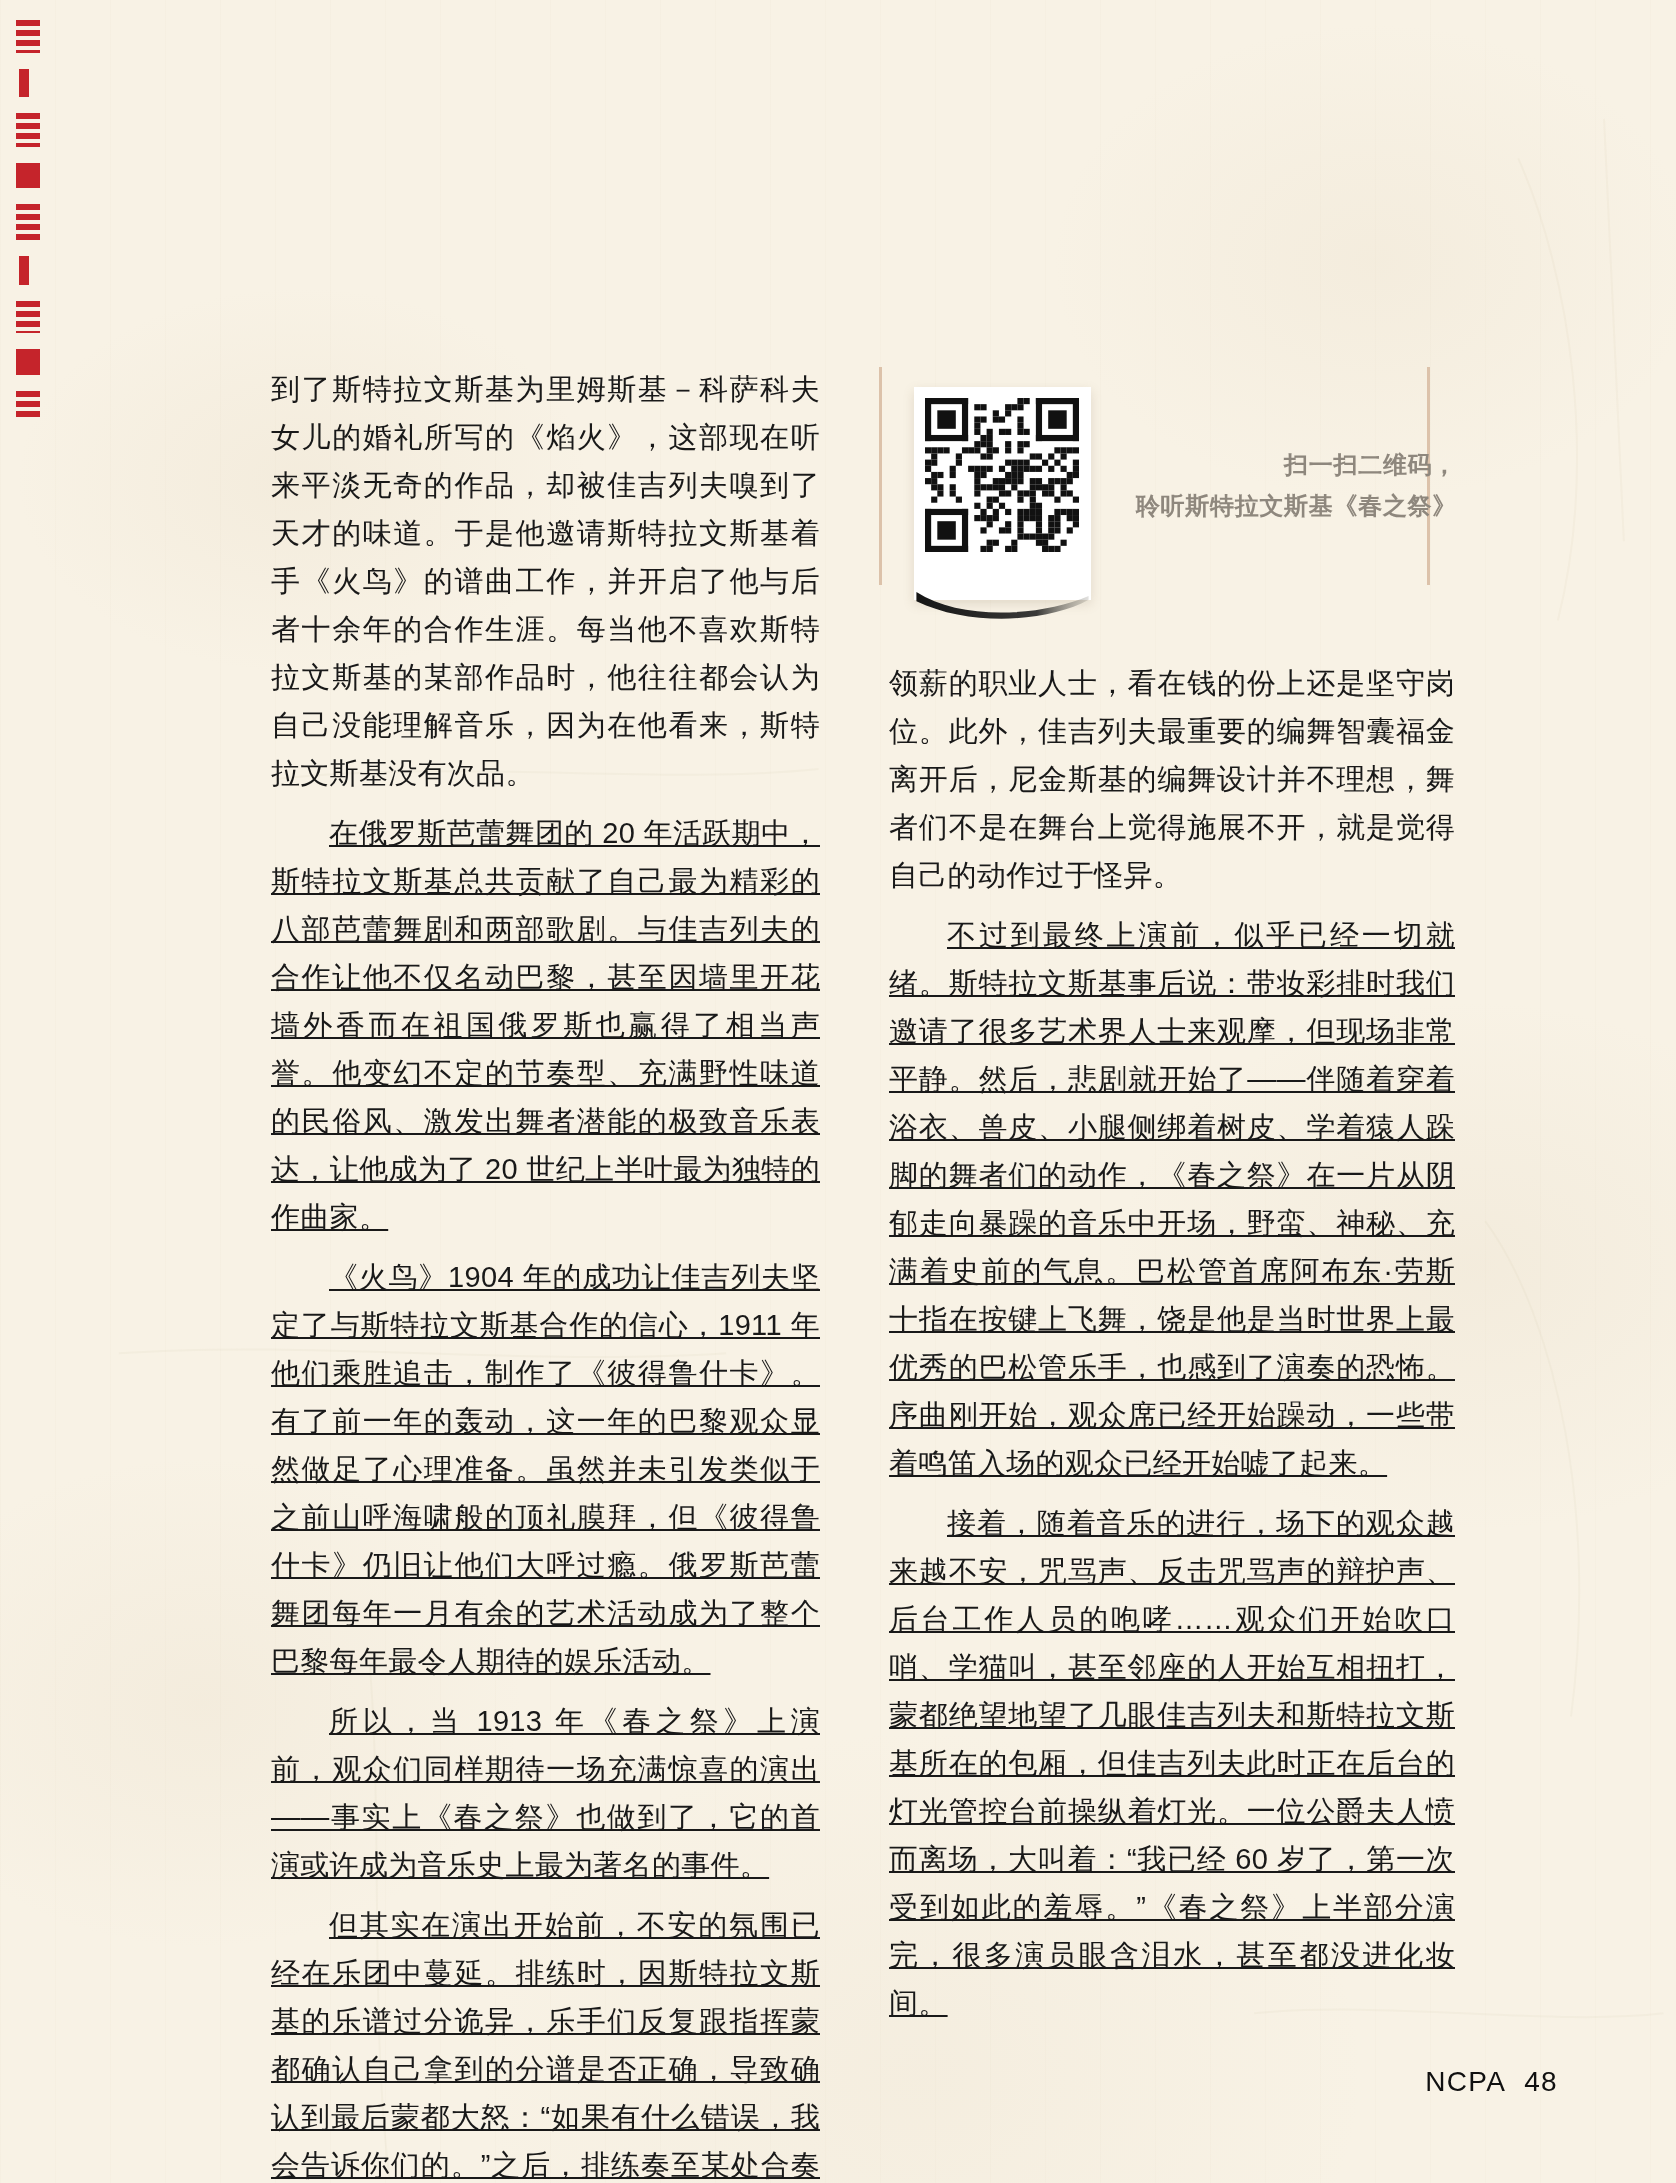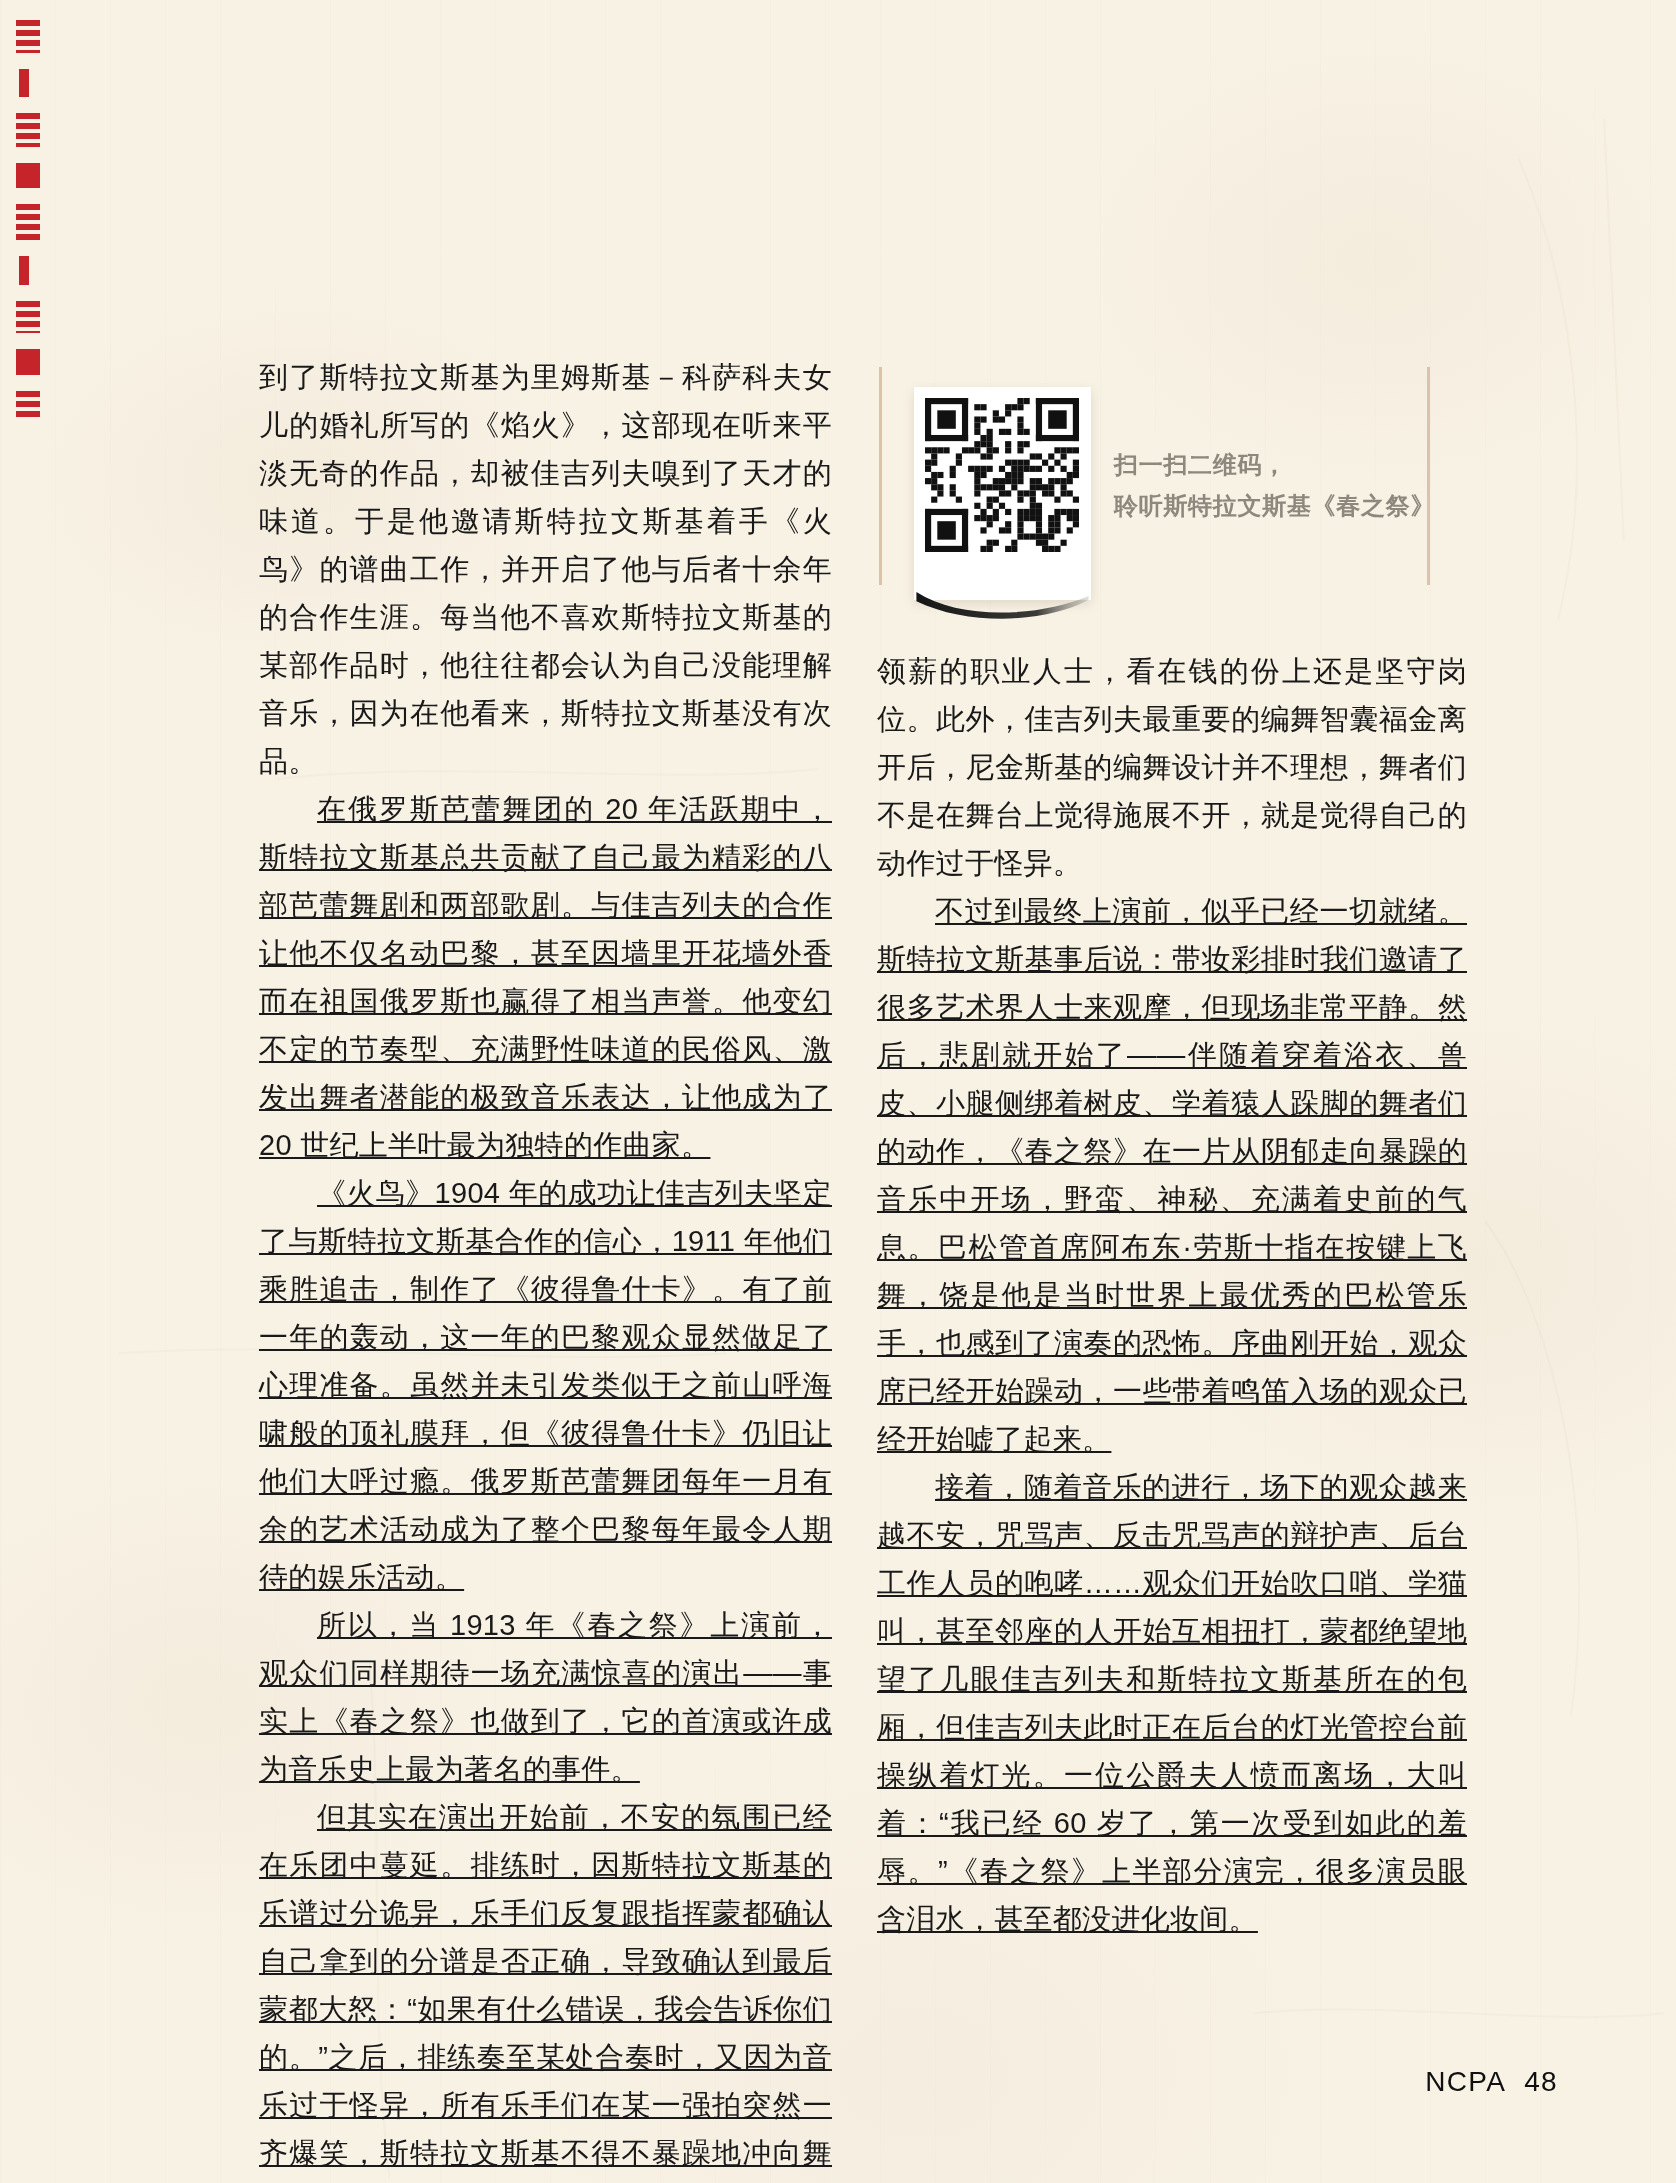--- a/index.html
+++ b/index.html
@@ -24,37 +24,37 @@
   .edge-marks{position:absolute;left:16px;top:20px;display:flex;flex-direction:column;gap:16px;}
   .edge-frag{width:24px;background:#c5242b;}
   .edge-frag.striped{background:repeating-linear-gradient(180deg,#c5242b 0 6px,#f8f2e5 6px 10px);}
   .edge-frag.thin{width:10.6px;margin-left:2.6px;}
   
   .col{
     position:absolute;color:#191919;
     font-size:29px;line-height:48px;text-align:justify;text-justify:inter-ideograph;
     letter-spacing:0.3px;
   }
-  .col p{margin:0;}
+  .col p{margin:12px;}
   .col p.indent{text-indent:2em;text-decoration:underline;}
   #left-col{left:259px;top:353px;width:573px;}
   #right-col{left:877px;top:647px;width:590px;}
   
   .vrule{position:absolute;top:367px;width:2.6px;height:218px;background:#dcc2aa;}
   #rule-left{left:879px;}
   #rule-right{left:1427px;}
   .qr-card{
     position:absolute;left:914px;top:387px;width:177px;height:213px;background:#ffffff;
     box-shadow:0 4px 10.6px rgba(120,100,70,.18);
   }
   .qr-card svg.qr{position:absolute;left:11.2px;top:11.2px;}
   .curl{position:absolute;left:0;bottom:-22.4px;width:177px;height:30px;}
   .qr-caption{
     position:absolute;left:1114px;top:444px;width:343px;
-    color:#8e877d;font-size:24px;line-height:41px;font-weight:700;letter-spacing:0.7px;
+    color:#8e877d;font-size:24px;line-height:41px;font-weight:700;letter-spacing:0.7px;text-align:right;
   }
   
   .footer{
     position:absolute;right:118px;top:2066px;
     color:#101010;font-size:28px;letter-spacing:1.3px;word-spacing:10.6px;
   }
 </style>
 </head>
 <body>
 

